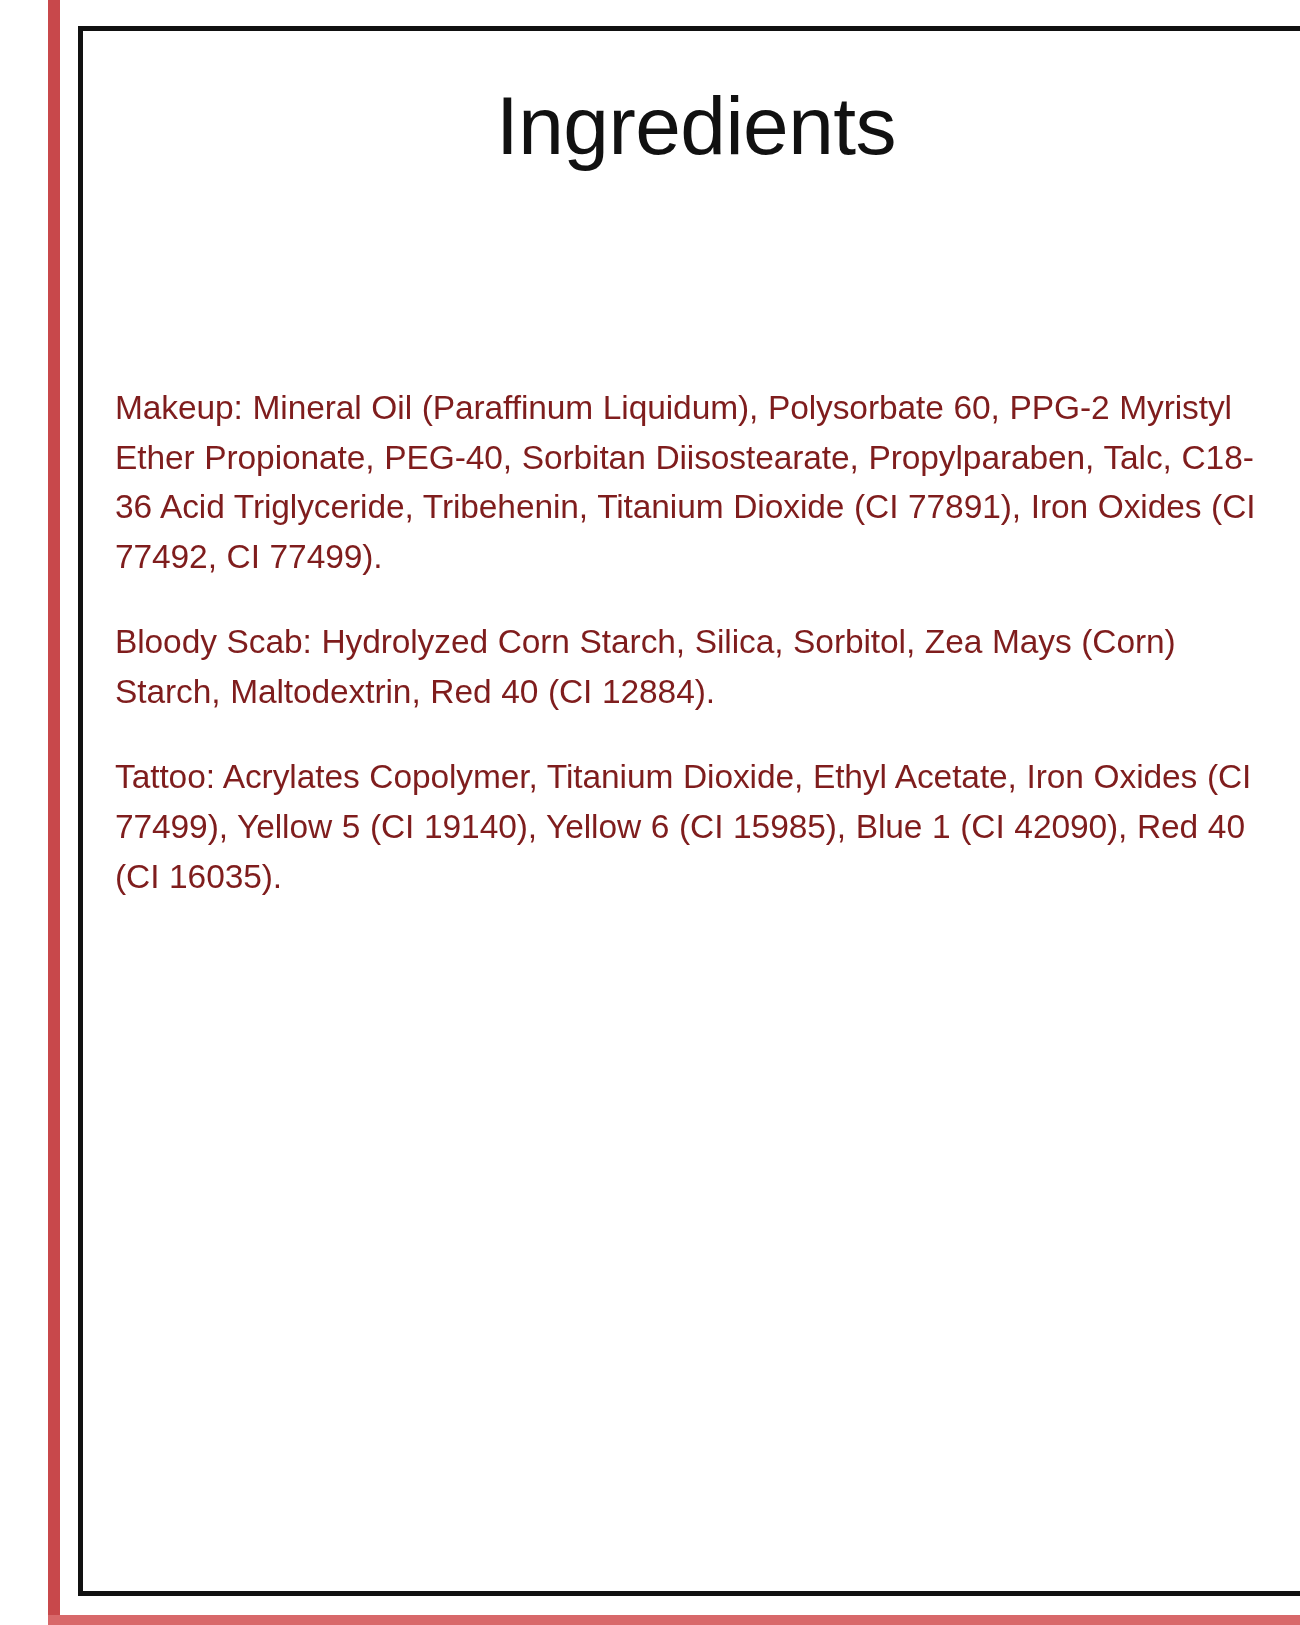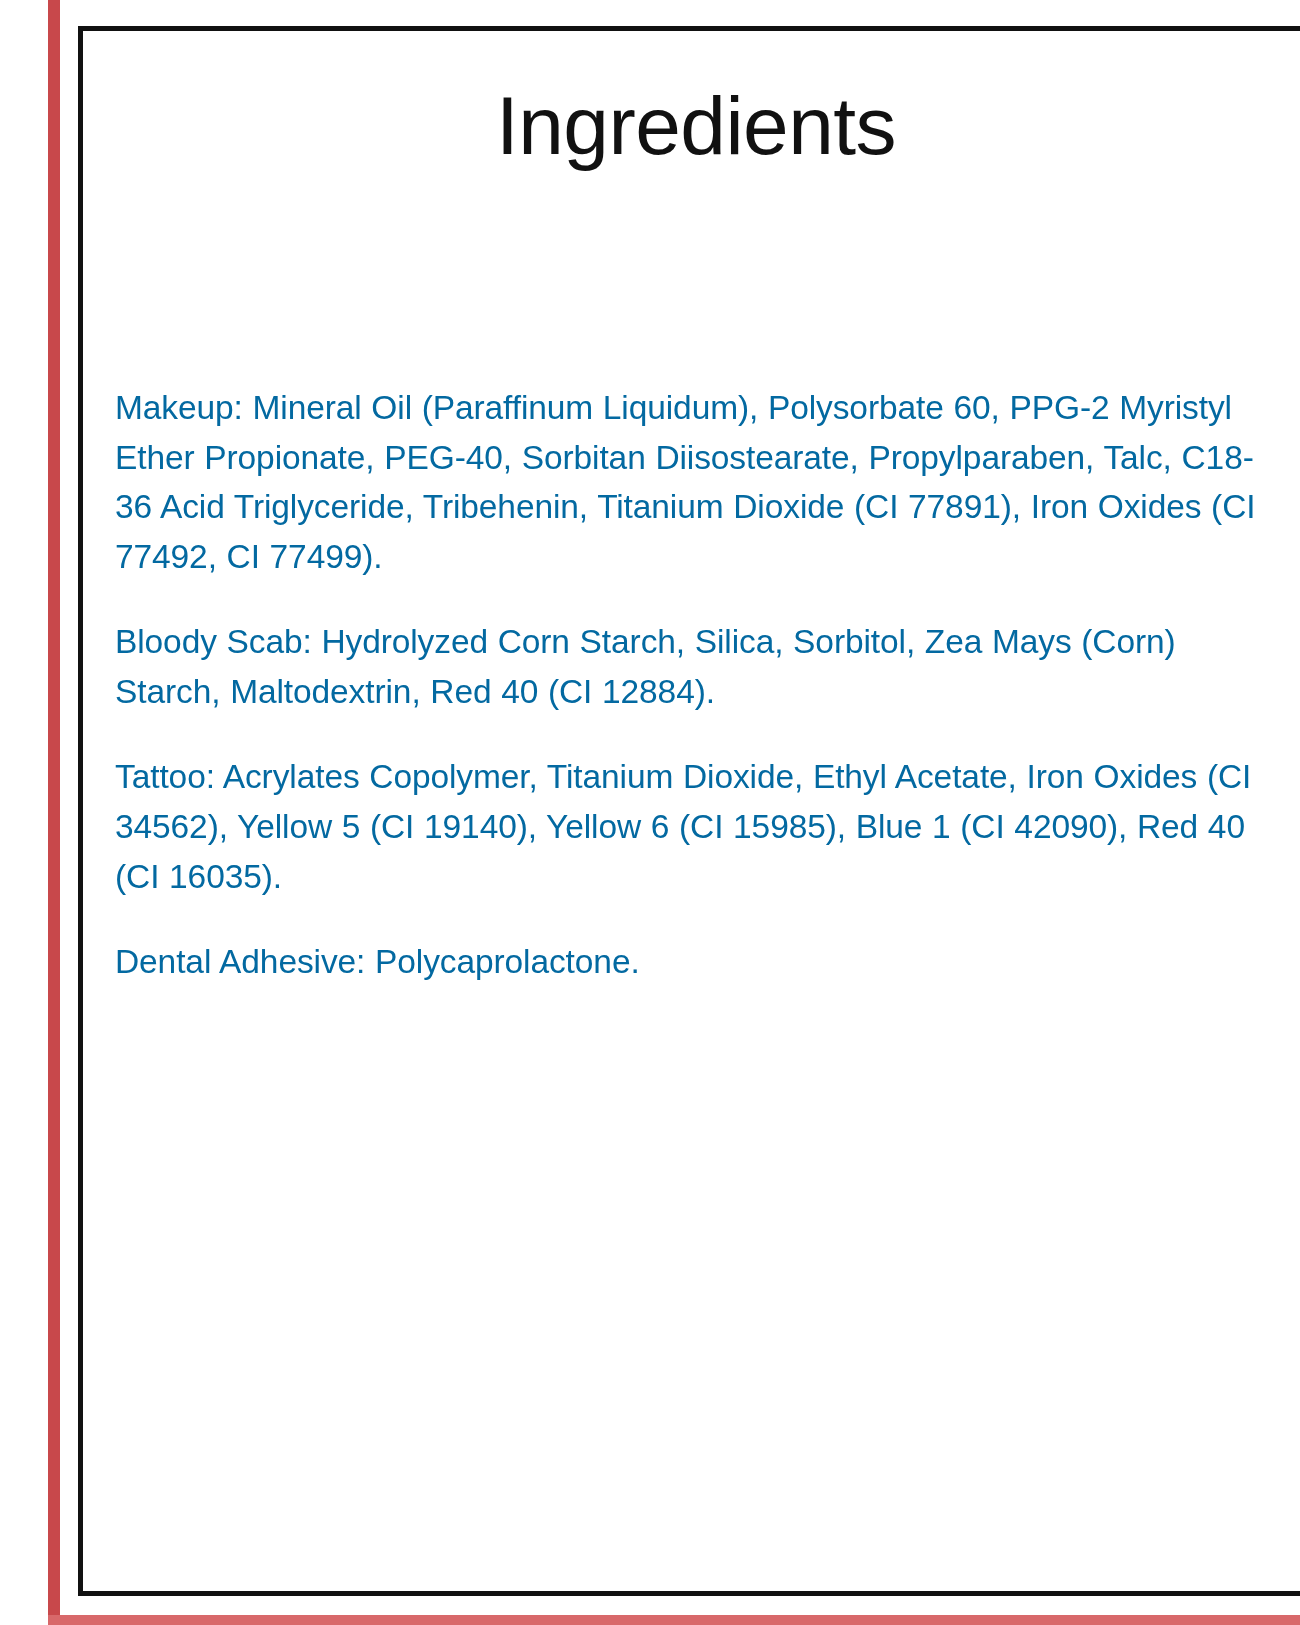--- a/index.html
+++ b/index.html
@@ -72,21 +72,21 @@
   .body-block {
     margin: 0 auto;
     padding: 0 14px 0 14px;
     width: 1190px;
     box-sizing: border-box;
     margin-top: 216px;
   }
   .para {
     font-size: 33.5px;
     line-height: 1.48;
-    color: #0369a1;
+    color: #7f1d1d;
     margin: 0 0 36px 0;
     text-align: left;
     letter-spacing: -0.1px;
     word-spacing: 0.5px;
   }
   .para:last-child {
     margin-bottom: 0;
   }
 </style>
 </head>
@@ -98,18 +98,17 @@
   <div class="right-edge"></div>
   <div class="bottom-edge"></div>
 
   <div class="label-box">
 
     <h1 class="title">Ingredients</h1>
 
     <div class="body-block">
       <p class="para">Makeup: Mineral Oil (Paraffinum Liquidum), Polysorbate 60, PPG-2 Myristyl Ether Propionate, PEG-40, Sorbitan Diisostearate, Propylparaben, Talc, C18-36 Acid Triglyceride, Tribehenin, Titanium Dioxide (CI 77891), Iron Oxides (CI 77492, CI 77499).</p>
       <p class="para">Bloody Scab:  Hydrolyzed Corn Starch, Silica, Sorbitol, Zea Mays (Corn) Starch, Maltodextrin, Red 40 (CI 12884).</p>
-      <p class="para">Tattoo: Acrylates Copolymer, Titanium Dioxide, Ethyl Acetate, Iron Oxides (CI 34562), Yellow 5 (CI 19140), Yellow 6 (CI 15985), Blue 1 (CI 42090), Red 40 (CI 16035).</p>
-      <p class="para">Dental Adhesive: Polycaprolactone.</p>
+      <p class="para">Tattoo: Acrylates Copolymer, Titanium Dioxide, Ethyl Acetate, Iron Oxides (CI 77499), Yellow 5 (CI 19140), Yellow 6 (CI 15985), Blue 1 (CI 42090), Red 40 (CI 16035).</p>
     </div>
 
   </div>
 </div>
 
 </body></html>

